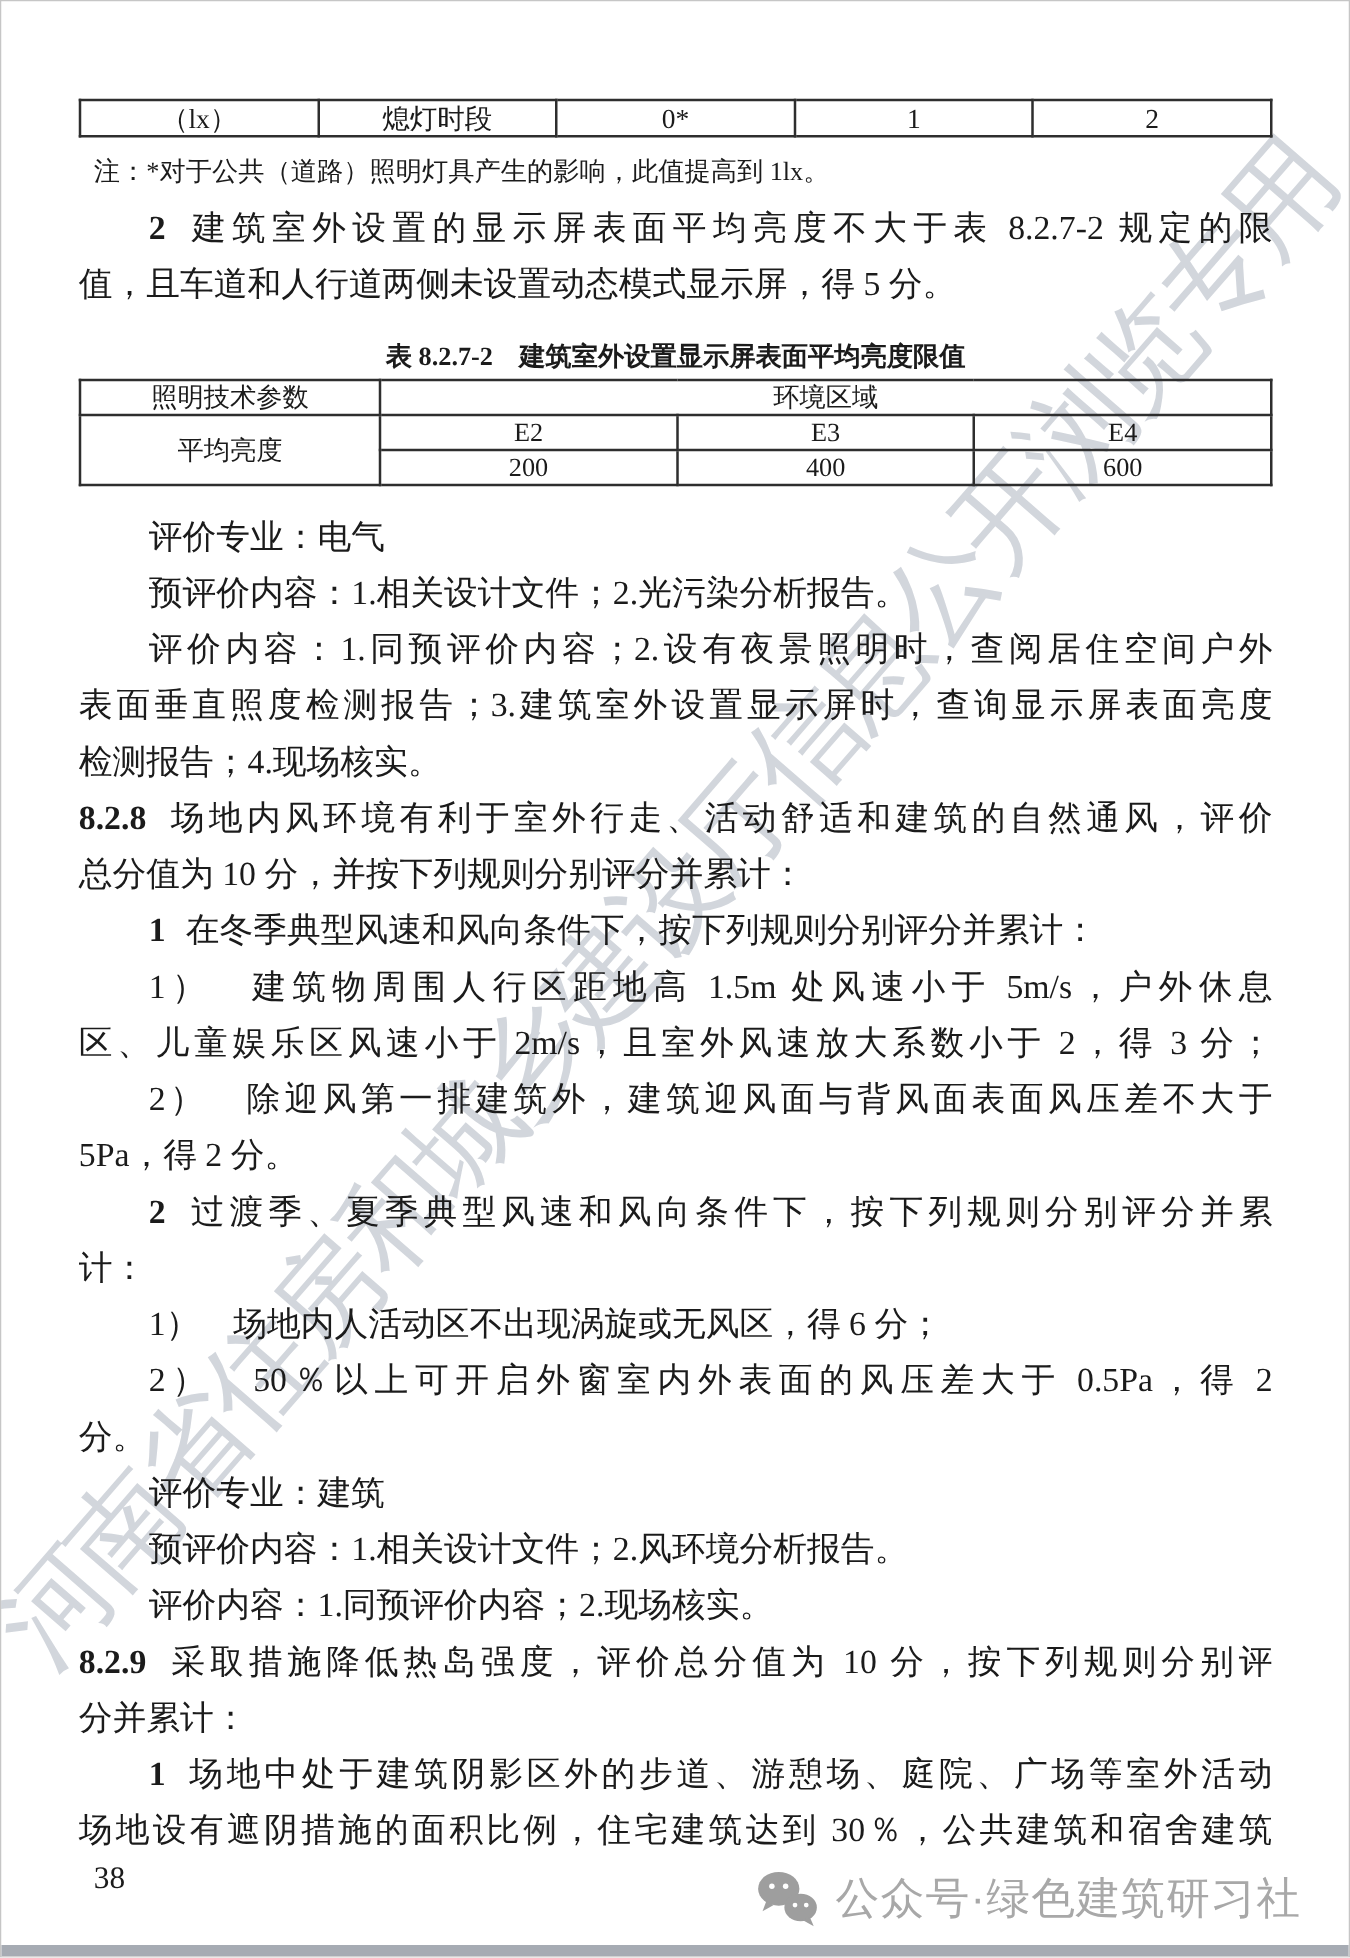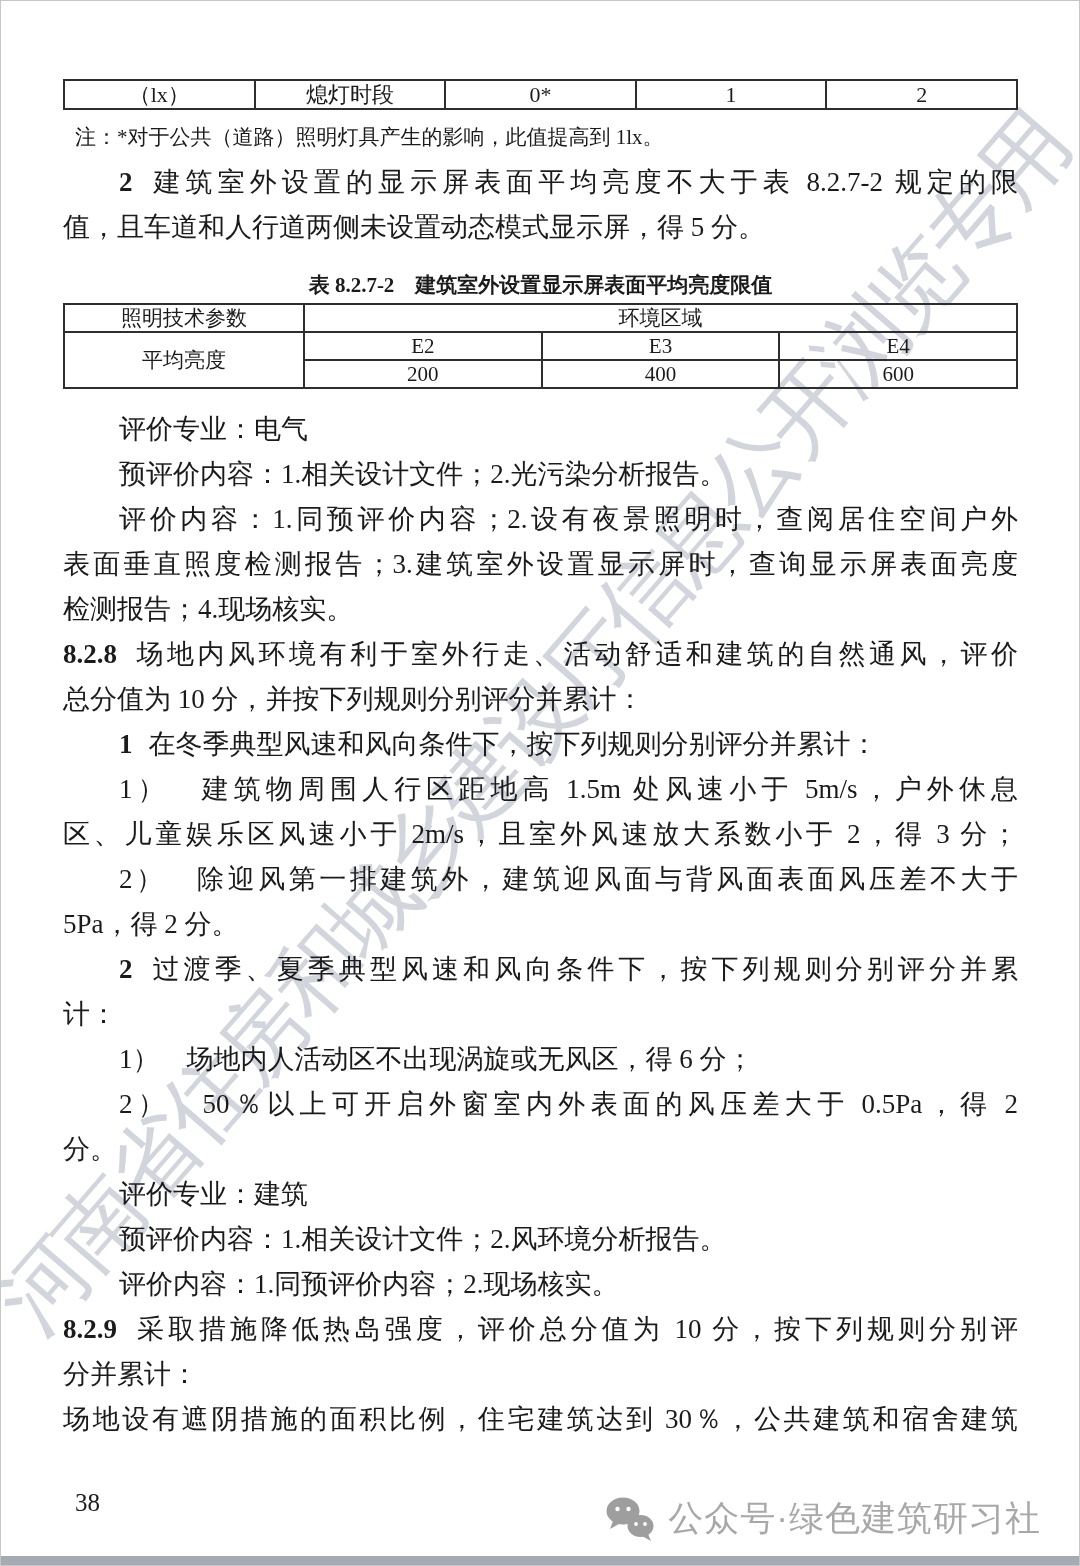--- a/index.html
+++ b/index.html
@@ -119,20 +119,23 @@
       <div class="ln ind">1）　场地内人活动区不出现涡旋或无风区，得 6 分；</div>
       <div class="ln ind fill">2）　50％以上可开启外窗室内外表面的风压差大于 0.5Pa，得 2</div>
       <div class="ln">分。</div>
       <div class="ln ind">评价专业：建筑</div>
       <div class="ln ind">预评价内容：1.相关设计文件；2.风环境分析报告。</div>
       <div class="ln ind">评价内容：1.同预评价内容；2.现场核实。</div>
       <div class="ln fill">
         <span class="lead">8.2.9</span><span>采取措施降低热岛强度，评价总分值为 10 分，按下列规则分别评</span>
       </div>
       <div class="ln">分并累计：</div>
+      <div class="ln ind fill">
+        <span class="lead">1</span><span>场地中处于建筑阴影区外的步道、游憩场、庭院、广场等室外活动</span>
+      </div>
       <div class="ln fill">场地设有遮阴措施的面积比例，住宅建筑达到 30％，公共建筑和宿舍建筑</div>
     </div>
 
   </div>
 
   <div class="pagenum">38</div>
 
   <div class="brand">
     <svg class="wicon" viewBox="0 0 52 46" xmlns="http://www.w3.org/2000/svg">
       <ellipse cx="19" cy="15" rx="16.5" ry="13.5" fill="#9e9e9e"></ellipse>

